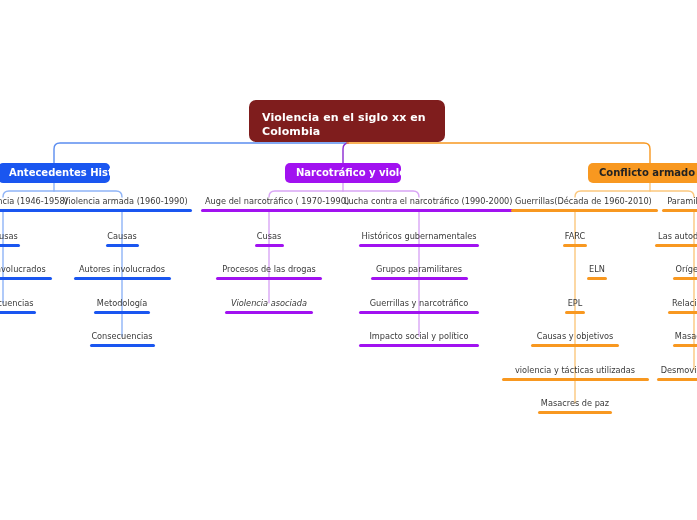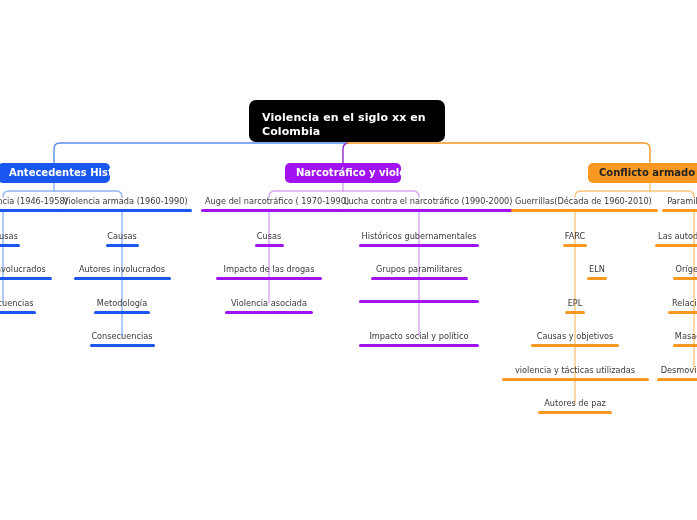--- a/index.html
+++ b/index.html
@@ -93,21 +93,21 @@
       <path d="M 343 191 H 413 Q 419 191 419 197 V 197" fill="none" stroke="#d9a5f5" stroke-width="1.4" stroke-linecap="round"></path>
       <path d="M 419 212 L 419 336.2" fill="none" stroke="#d9a5f5" stroke-width="1.4" stroke-linecap="round"></path>
       <path d="M 347 143 H 644 Q 650 143 650 149 V 163" fill="none" stroke="#f89820" stroke-width="1.4" stroke-linecap="round"></path>
       <path d="M 650 183 L 650 191" fill="none" stroke="#fbc77d" stroke-width="1.4" stroke-linecap="round"></path>
       <path d="M 650 191 H 581 Q 575 191 575 197 V 197" fill="none" stroke="#fbc77d" stroke-width="1.4" stroke-linecap="round"></path>
       <path d="M 575 212 L 575 403" fill="none" stroke="#fbc77d" stroke-width="1.4" stroke-linecap="round"></path>
       <path d="M 650 191 H 688 Q 694 191 694 197 V 197" fill="none" stroke="#fbc77d" stroke-width="1.4" stroke-linecap="round"></path>
       <path d="M 694 212 L 694 369.6" fill="none" stroke="#fbc77d" stroke-width="1.4" stroke-linecap="round"></path>
     </svg>
   <div id="nodes-layer">
-      <div class="root-node" style="left: 249px; top: 100px; width: 196px; height: 42px; background: #000000; color: rgb(255, 255, 255);">Violencia en el siglo xx en Colombia</div>
+      <div class="root-node" style="left: 249px; top: 100px; width: 196px; height: 42px; background: #7f1d1d; color: rgb(255, 255, 255);">Violencia en el siglo xx en Colombia</div>
       <div class="branch-node" style="left: -2px; top: 163px; width: 112px; background: rgb(26, 86, 240); color: rgb(255, 255, 255);">Antecedentes Históricos</div>
       <div class="leaf" style="left: -39px; top: 196px; width: 84px;">
         <span class="txt">La Violencia (1946-1958)</span>
         <span class="bar" style="width: 115px; background: rgb(26, 86, 240);"></span>
       </div>
       <div class="leaf" style="left: -21.5px; top: 231px; width: 49px;">
         <span class="txt">Causas</span>
         <span class="bar" style="width: 33px; background: rgb(26, 86, 240);"></span>
       </div>
       <div class="leaf" style="left: -53.5px; top: 264.4px; width: 113px;">
@@ -141,40 +141,41 @@
       <div class="branch-node" style="left: 285px; top: 163px; width: 116px; background: rgb(161, 18, 240); color: rgb(255, 255, 255);">Narcotráfico y violencia</div>
       <div class="leaf" style="left: 201px; top: 196px; width: 136px;">
         <span class="txt">Auge del narcotráfico ( 1970-1990)</span>
         <span class="bar" style="width: 161px; background: rgb(161, 18, 240);"></span>
       </div>
       <div class="leaf" style="left: 246.5px; top: 231px; width: 45px;">
         <span class="txt">Cusas</span>
         <span class="bar" style="width: 29px; background: rgb(161, 18, 240);"></span>
       </div>
       <div class="leaf" style="left: 208px; top: 264.4px; width: 122px;">
-        <span class="txt">Impacto de las drogas</span>
+        <span class="txt">Procesos de las drogas</span>
         <span class="bar" style="width: 106px; background: rgb(161, 18, 240);"></span>
       </div>
-      <div class="leaf" style="left: 217px; top: 297.8px; width: 104px;">
+      <div class="leaf" style="left: 217px; top: 297.8px; width: 104px; font-style: italic;">
         <span class="txt">Violencia asociada</span>
         <span class="bar" style="width: 88px; background: rgb(161, 18, 240);"></span>
       </div>
       <div class="leaf" style="left: 340px; top: 196px; width: 158px;">
         <span class="txt">Lucha contra el narcotráfico (1990-2000)</span>
         <span class="bar" style="width: 188px; background: rgb(161, 18, 240);"></span>
       </div>
       <div class="leaf" style="left: 351px; top: 231px; width: 136px;">
         <span class="txt">Históricos gubernamentales</span>
         <span class="bar" style="width: 120px; background: rgb(161, 18, 240);"></span>
       </div>
       <div class="leaf" style="left: 362.5px; top: 264.4px; width: 113px;">
         <span class="txt">Grupos paramilitares</span>
         <span class="bar" style="width: 97px; background: rgb(161, 18, 240);"></span>
       </div>
       <div class="leaf" style="left: 351px; top: 297.8px; width: 136px;">
+        <span class="txt">Guerrillas y narcotráfico</span>
         <span class="bar" style="width: 120px; background: rgb(161, 18, 240);"></span>
       </div>
       <div class="leaf" style="left: 351px; top: 331.2px; width: 136px;">
         <span class="txt">Impacto social y político</span>
         <span class="bar" style="width: 120px; background: rgb(161, 18, 240);"></span>
       </div>
       <div class="branch-node" style="left: 588px; top: 163px; width: 124px; background: rgb(248, 152, 32); color: rgb(34, 34, 34);">Conflicto armado interno</div>
       <div class="leaf" style="left: 511px; top: 196px; width: 128px;">
         <span class="txt">Guerrillas(Década de 1960-2010)</span>
         <span class="bar" style="width: 147px; background: rgb(248, 152, 32);"></span>
@@ -193,21 +194,21 @@
       </div>
       <div class="leaf" style="left: 523px; top: 331.2px; width: 104px;">
         <span class="txt">Causas y objetivos</span>
         <span class="bar" style="width: 88px; background: rgb(248, 152, 32);"></span>
       </div>
       <div class="leaf" style="left: 493.5px; top: 364.6px; width: 163px;">
         <span class="txt">violencia y tácticas utilizadas</span>
         <span class="bar" style="width: 147px; background: rgb(248, 152, 32);"></span>
       </div>
       <div class="leaf" style="left: 530px; top: 398px; width: 90px;">
-        <span class="txt">Autores de paz</span>
+        <span class="txt">Masacres de paz</span>
         <span class="bar" style="width: 74px; background: rgb(248, 152, 32);"></span>
       </div>
       <div class="leaf" style="left: 646px; top: 196px; width: 96px;">
         <span class="txt">Paramilitares</span>
         <span class="bar" style="width: 65px; background: rgb(248, 152, 32);"></span>
       </div>
       <div class="leaf" style="left: 646.5px; top: 231px; width: 95px;">
         <span class="txt">Las autodefensas</span>
         <span class="bar" style="width: 79px; background: rgb(248, 152, 32);"></span>
       </div>

